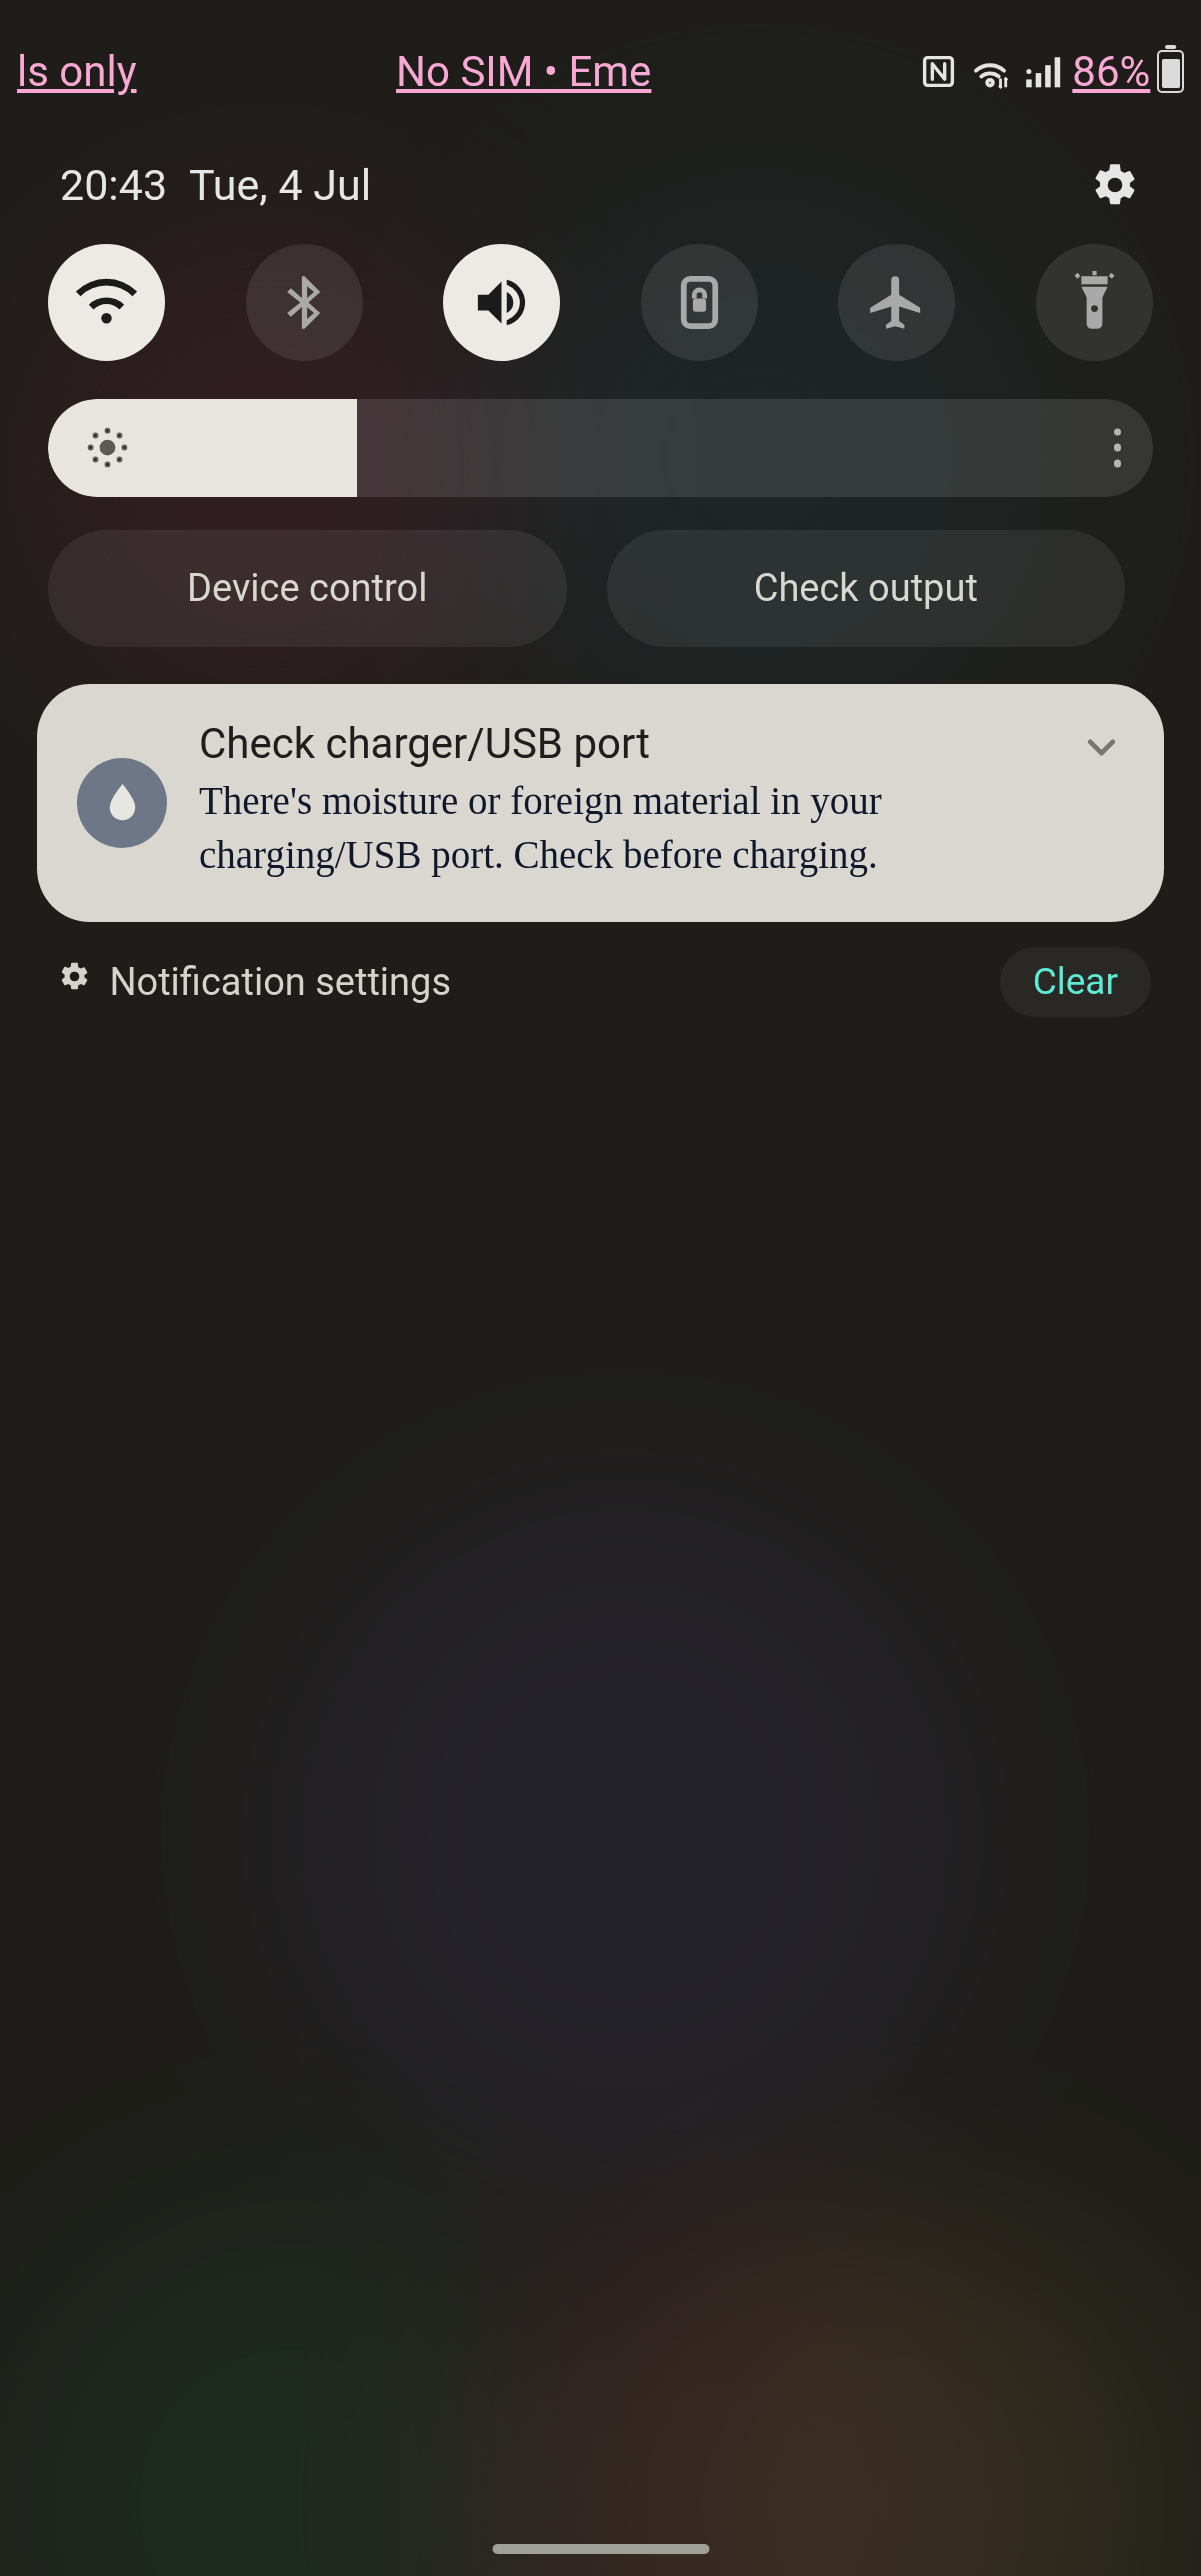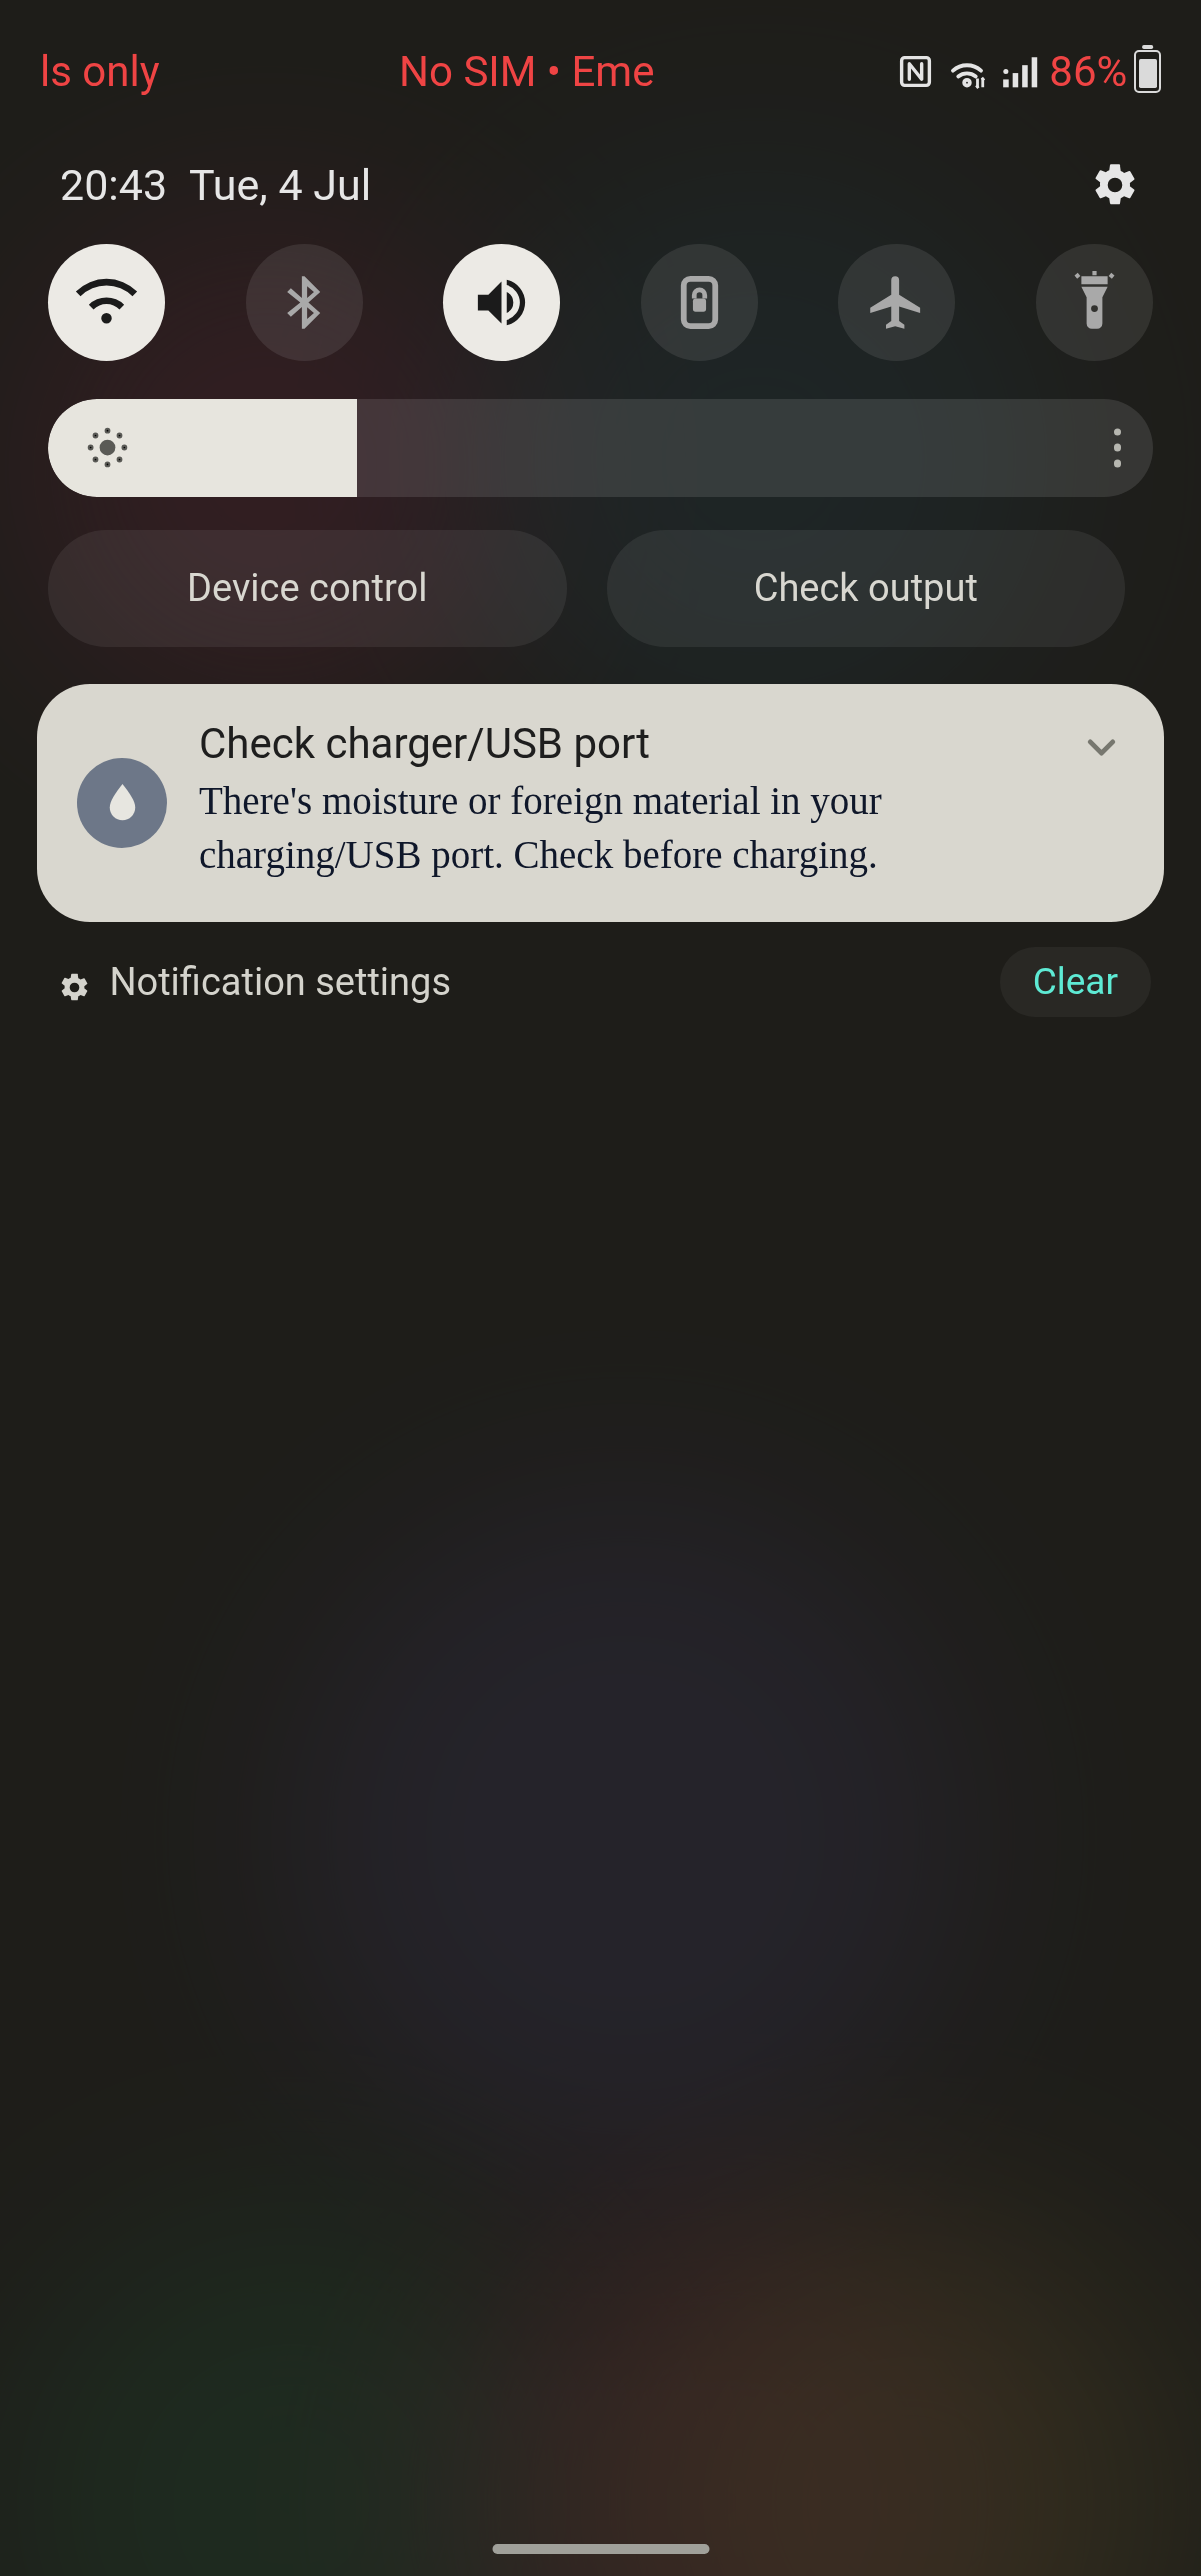--- a/index.html
+++ b/index.html
@@ -21,23 +21,23 @@
   .blob.b4 { width:584px; height:584px; left:0px;   top:2211px; background:#2e8a4f; opacity:.3;}
   .blob.b5 { width:584px; height:584px; left:434px; top:2211px; background:#b23a5e; opacity:.3;}
   .blob.b6 { width:584px; height:584px; right:0px;  top:2211px; background:#9a8e3a; opacity:.3;}
   .shade-overlay { position:absolute; inset:0; background:rgba(20,20,18,0.55); }
 
   .screen { position:relative; z-index:1; height:100%; display:flex; flex-direction:column; }
 
   
   .statusbar {
     height: 142px;
-    padding: 0 40px;
+    padding: 0 17px;
     display:flex; align-items:center; justify-content:space-between;
-    font-size: 42px; color:#ef4444;
+    font-size: 42px; color:#f9a8d4;text-decoration:underline;
   }
   .statusbar .left, .statusbar .center, .statusbar .right { display:flex; align-items:center; gap:11.7px; }
   .statusbar .left { flex:1; justify-content:flex-start; overflow:hidden; white-space:nowrap;}
   .statusbar .center { flex:1.3; justify-content:center; white-space:nowrap; overflow:hidden;}
   .statusbar .right { flex:1.5; justify-content:flex-end; }
   .statusbar svg { display:block; }
   .batt { display:flex; align-items:center; gap:6.7px;}
   .batt-shell { width:27px; height:43px; border:2.5px solid #dadada; border-radius:5px; position:relative; display:flex; align-items:flex-end; padding:2.5px;}
   .batt-shell::before{content:"";position:absolute;top:-6.7px;left:50%;transform:translateX(-50%);width:11.7px;height:4.2px;background:#dadada;border-radius:1.7px;}
   .batt-fill{ background:#dadada; width:100%; height:86%; border-radius:1.7px;}
@@ -132,21 +132,21 @@
   .notif-text  { font-size:39px; line-height:1.38; color:#0f172a;font-family:Liberation Serif, serif; }
   .notif-expand { width:45px; color:#6f6f6a; align-self:flex-start; margin-top:6.7px;}
 
   
   .notif-footer {
     display:flex; align-items:center; justify-content:space-between;
     padding: 25px 50px 0 58px;
     color:#d4d3cc;
     font-size:38px;
   }
-  .notif-settings { display:flex; align-items:flex-end; gap:18.4px; }
+  .notif-settings { display:flex; align-items:flex-start; gap:18.4px; }
   .notif-settings svg{width:33px;height:33px;}
   .clear-btn {
     color:#5eead4;
     background: rgba(255,255,255,0.05);
     padding: 13.3px 33px;
     border-radius:43px;
     font-size:37px;
   }
 
   

